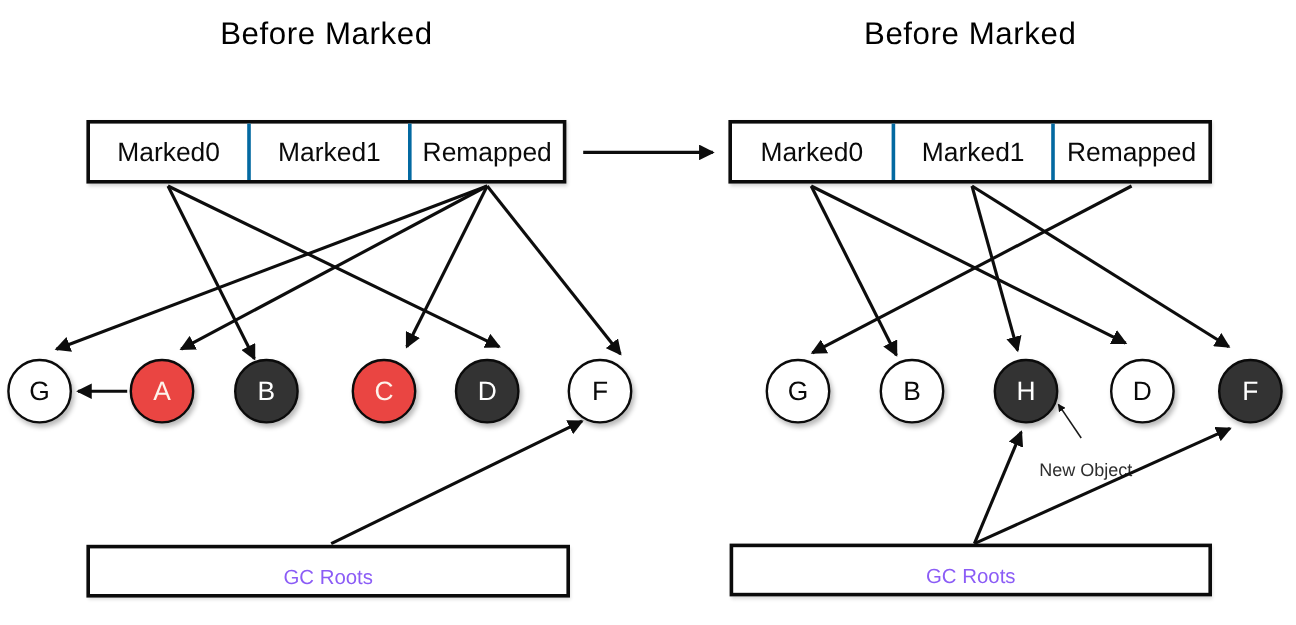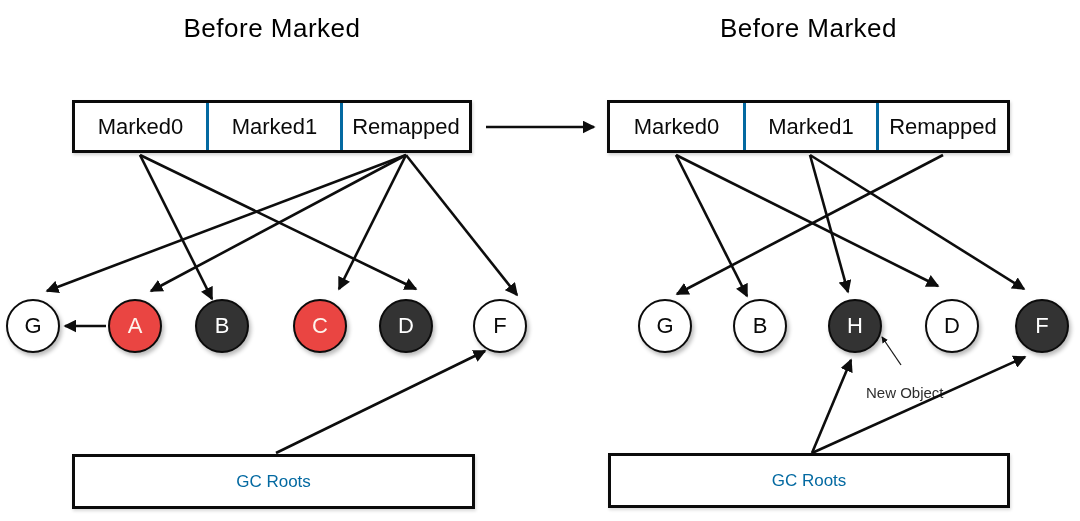--- a/index.html
+++ b/index.html
@@ -26,22 +26,22 @@
     border:2.5px solid #0b0b0b;box-sizing:border-box;
     display:flex;align-items:center;justify-content:center;
     box-shadow:2px 3px 4px rgba(0,0,0,.28);background:#fff;
   }
   .node span{font-size:22px;color:#0a0a0a;}
   .fill-red{background:#ea4542;}
   .fill-red span{color:#fdf4ec;}
   .fill-dark{background:#333333;}
   .fill-dark span{color:#ffffff;}
   .gc-roots{
-    position:absolute;height:55px;border:3px solid #0b0b0b;background:#fff;
-    box-sizing:border-box;text-align:center;font-size:17px;color:#0369a1;
+    position:absolute;height:44px;border:3px solid #0b0b0b;background:#fff;
+    box-sizing:border-box;text-align:center;font-size:17px;color:#8b5cf6;
     box-shadow:1px 2px 3px rgba(0,0,0,.15);
   }
   .gc-roots .lbl{line-height:50px;}
   .annotation{
     position:absolute;font-size:15px;color:#2e2e2e;white-space:nowrap;
   }
   svg.arrows{position:absolute;left:0;top:0;pointer-events:none;}
   .edge{stroke:#0d0d0d;stroke-width:2.6;fill:none;}
   .edge-thin{stroke:#1a1a1a;stroke-width:1.3;fill:none;}
 </style>

